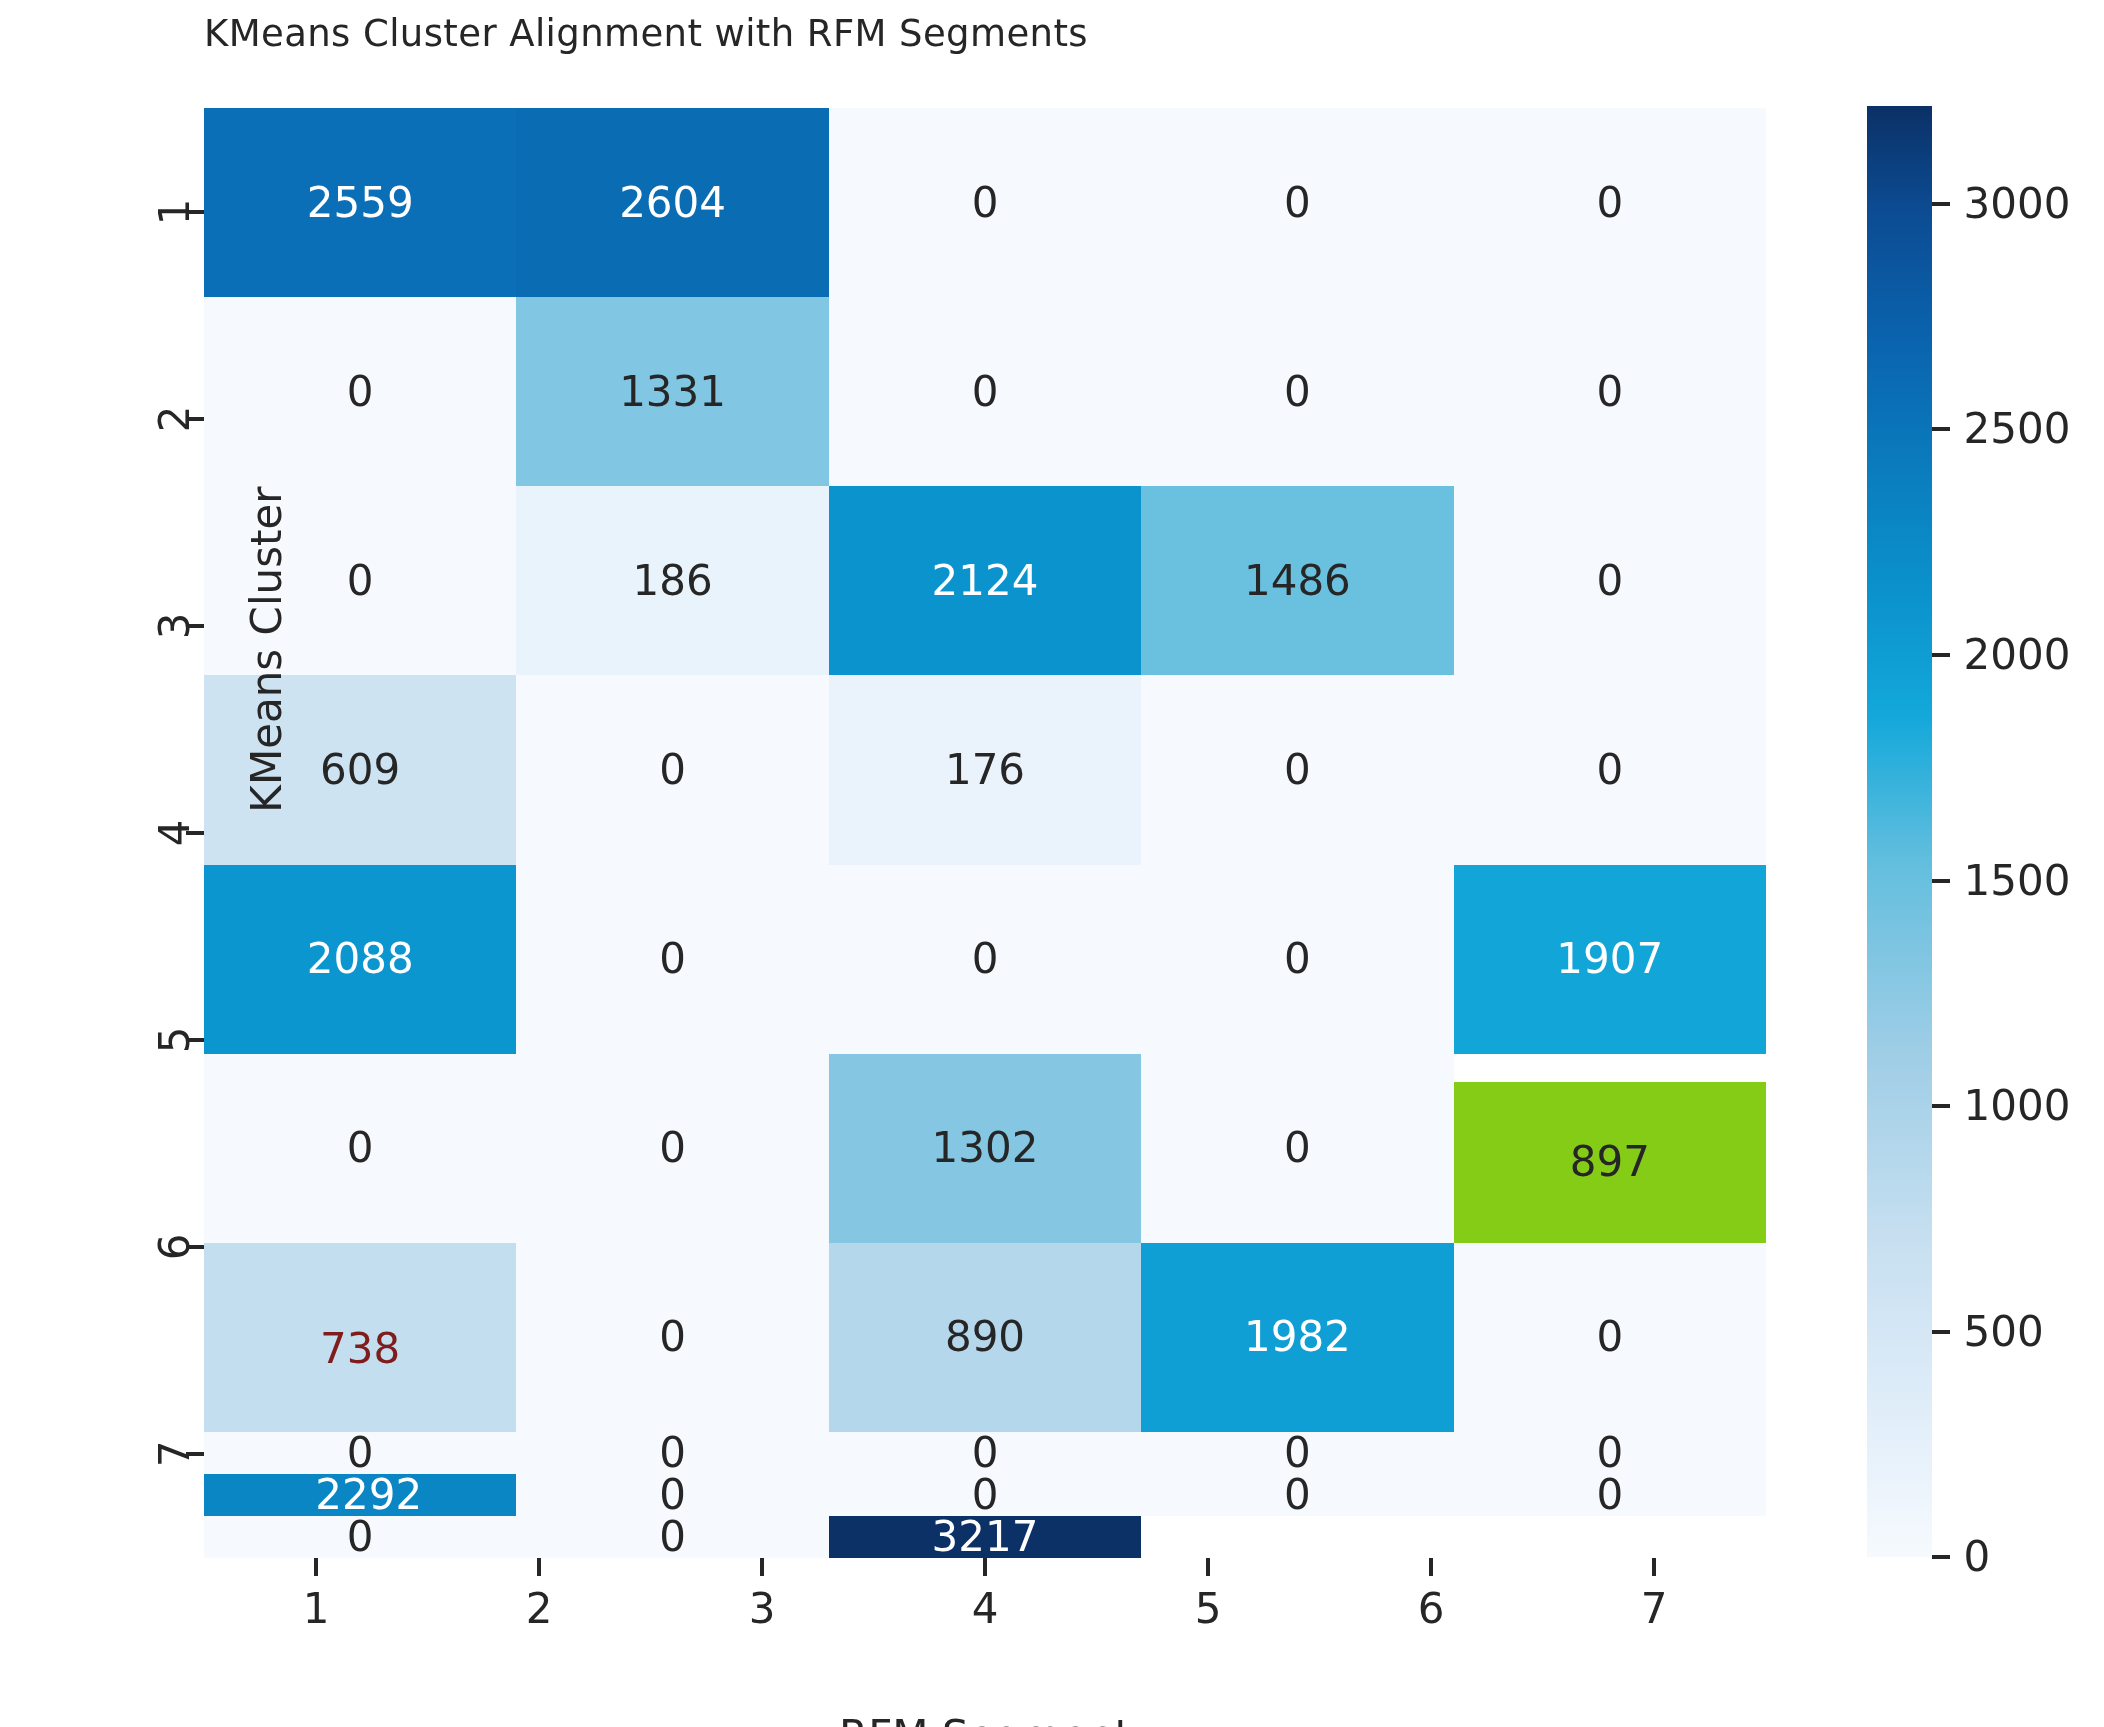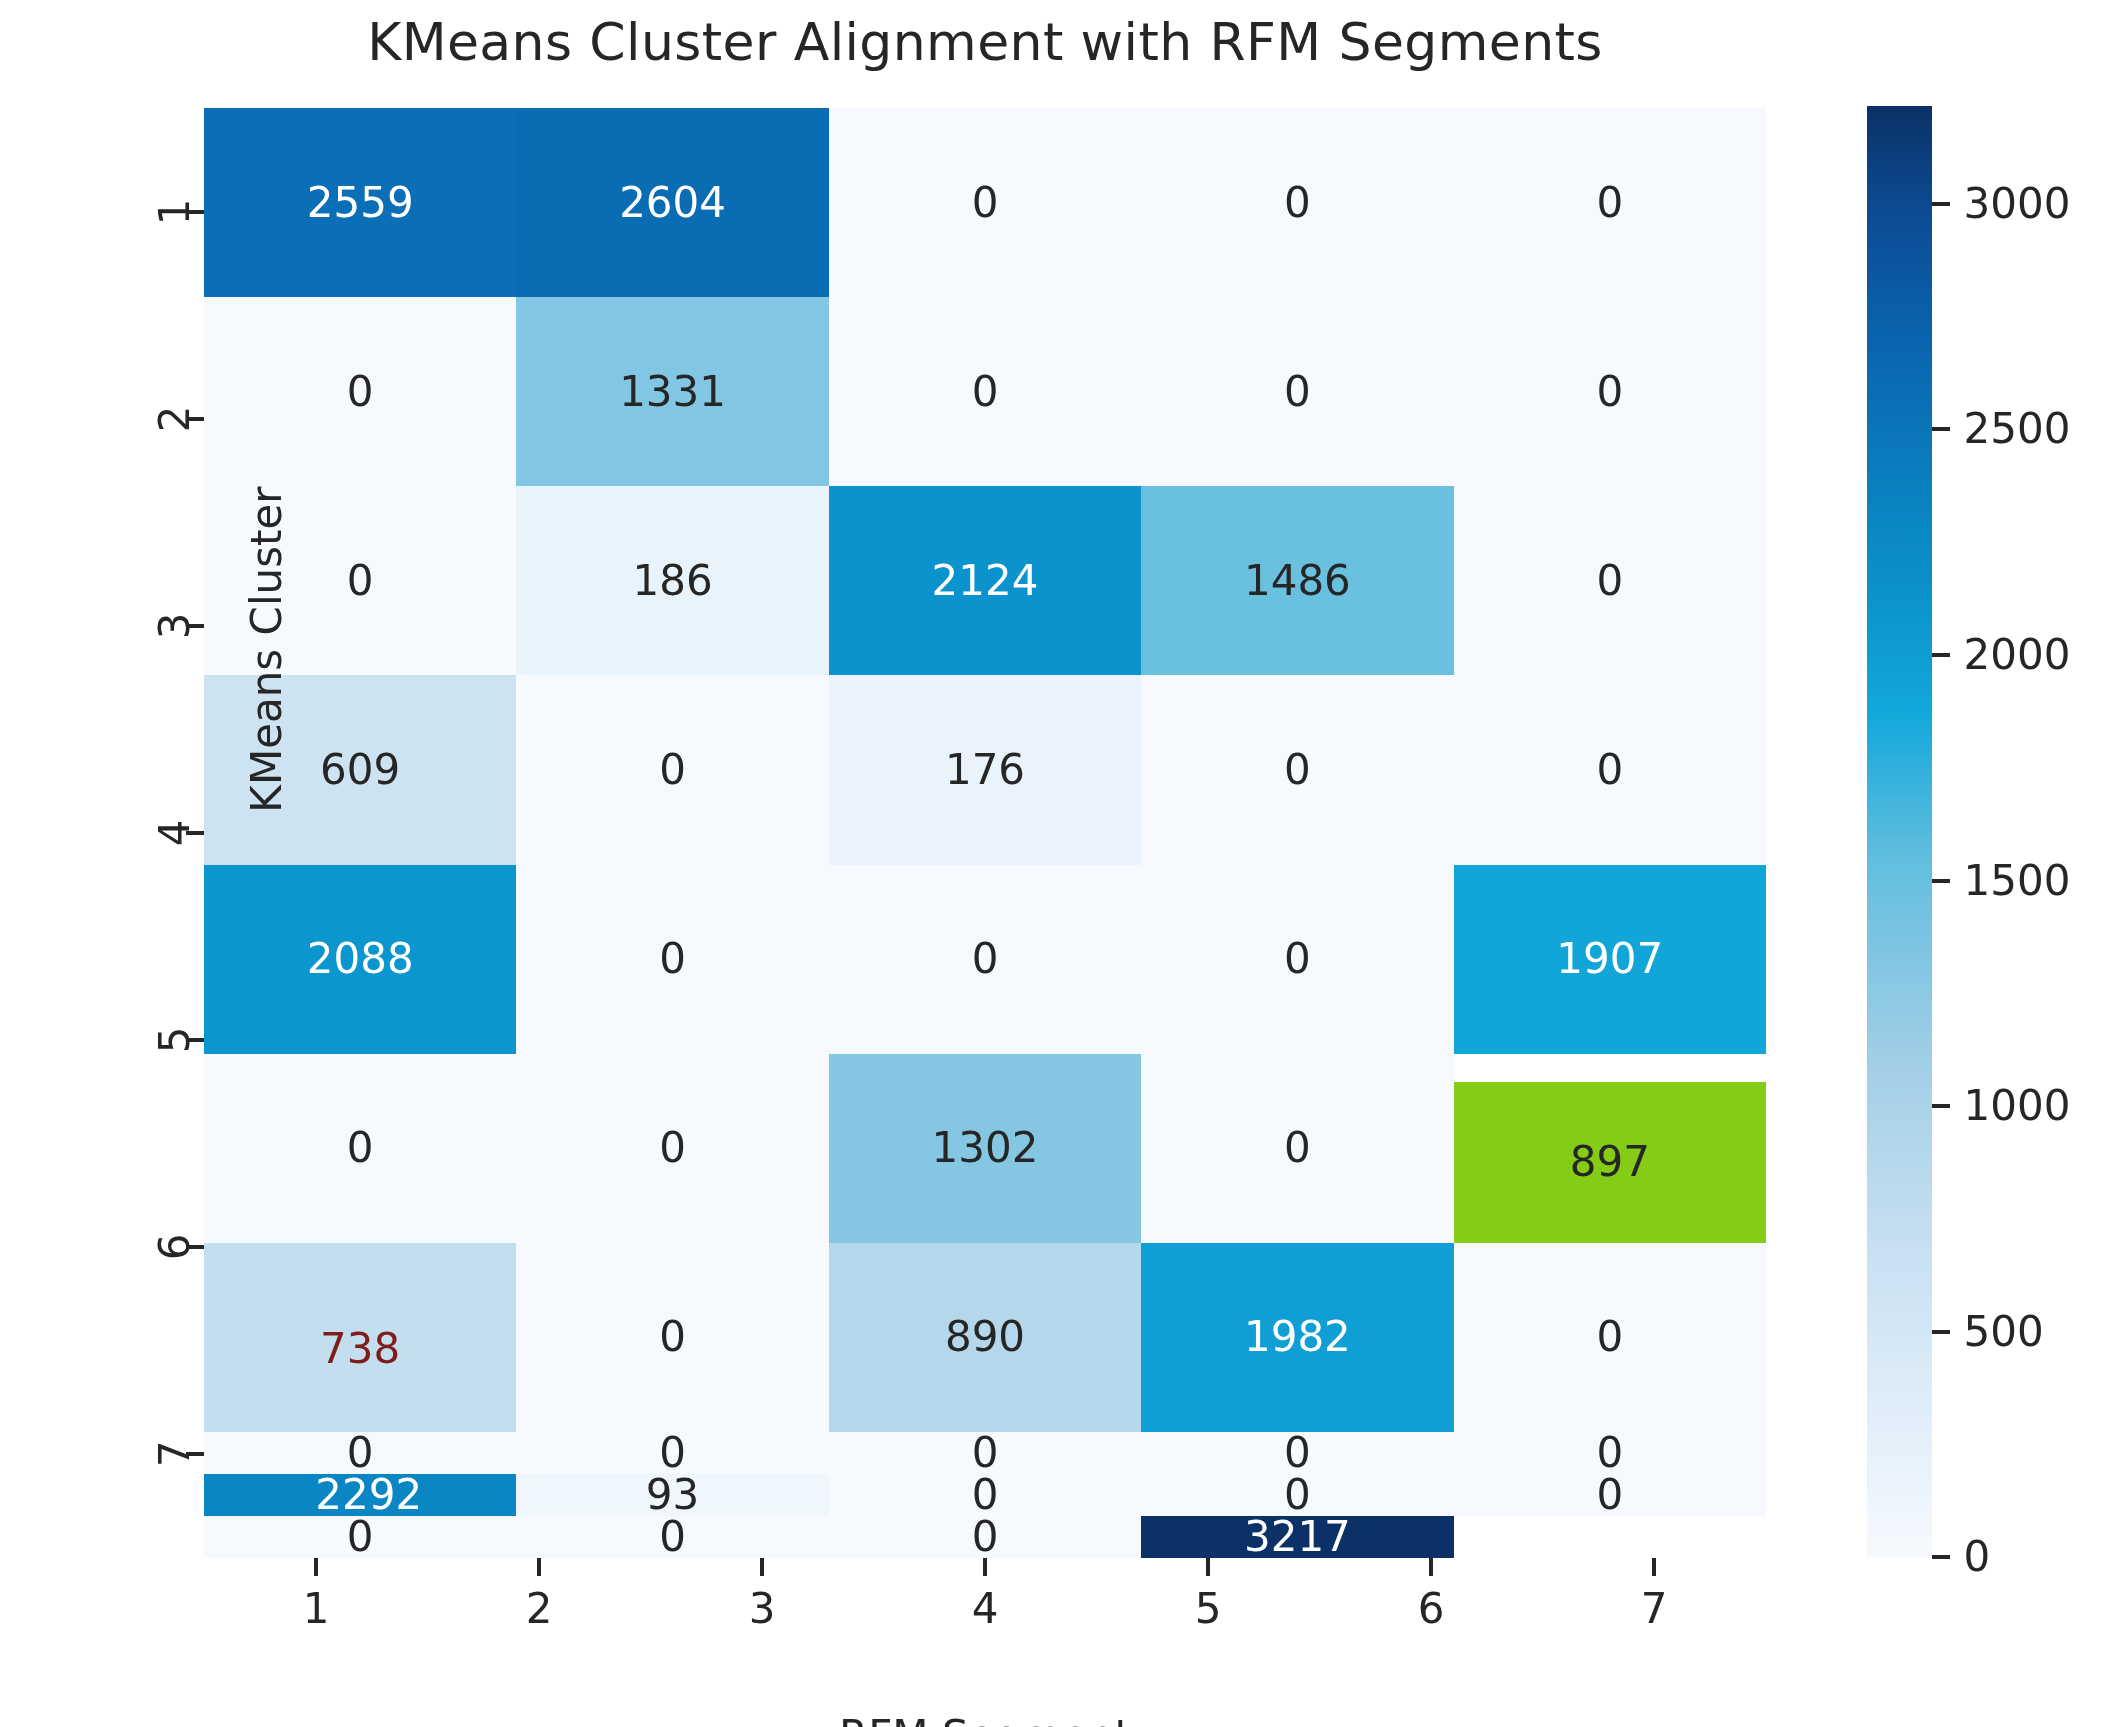--- a/index.html
+++ b/index.html
@@ -1,21 +1,21 @@
 <!DOCTYPE html>
 <html style="font-size:13.3px"><head>
 <meta charset="utf-8">
 <style>
   html,body{margin:0;padding:0;background:#ffffff;}
   body{width:2104px;height:1728px;font-family:"DejaVu Sans","Liberation Sans",sans-serif;overflow:hidden;}
   #root{position:relative;width:2104px;height:1728px;background:#fff;}
 
   #title{
     position:absolute;left:204px;top:11.6px;width:1562px;
-    text-align:center;font-size:52px;color:#262626;
+    text-align:left;font-size:37px;color:#262626;
     font-family:"DejaVu Sans","Liberation Sans",sans-serif;
     letter-spacing:0.4px;white-space:nowrap;
   }
 
   
   #plot{position:absolute;left:204px;top:108px;width:1562px;height:1450px;}
   #grid{position:absolute;inset:0;display:grid;
         grid-template-columns:repeat(5,1fr);
         grid-template-rows:repeat(7,1fr);}
   .cell{position:relative;display:flex;align-items:center;justify-content:center;}
@@ -177,23 +177,20 @@
         </div>
         <div class="cell" style="background: rgb(246, 250, 254);">
           <span class="cellval" style="color: rgb(38, 38, 38);">0</span>
         </div>
         <div class="cell" style="background: rgb(246, 250, 254);">
           <span class="cellval" style="color: rgb(38, 38, 38);">0</span>
         </div>
         <div class="cell" style="background: rgb(10, 134, 196);">
           <span class="cellval" style="color: rgb(255, 255, 255); margin-left: 17px;">2292</span>
         </div>
-        <div class="cell" style="background: rgb(240, 246, 253);">
-          <span class="cellval" style="color: rgb(38, 38, 38);">93</span>
-        </div>
         <div class="cell" style="background: rgb(246, 250, 254);">
           <span class="cellval" style="color: rgb(38, 38, 38);">0</span>
         </div>
         <div class="cell" style="background: rgb(246, 250, 254);">
           <span class="cellval" style="color: rgb(38, 38, 38);">0</span>
         </div>
         <div class="cell" style="background: rgb(246, 250, 254);">
           <span class="cellval" style="color: rgb(38, 38, 38);">0</span>
         </div>
         <div class="cell" style="background: rgb(246, 250, 254);">

